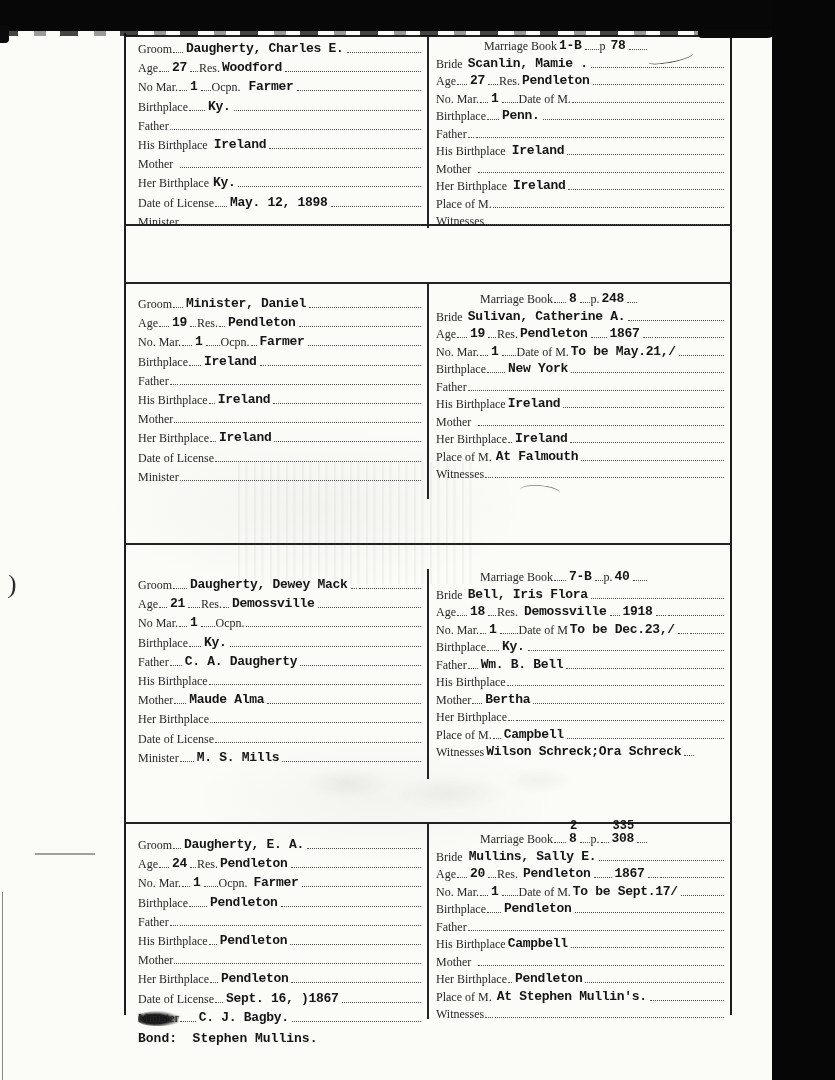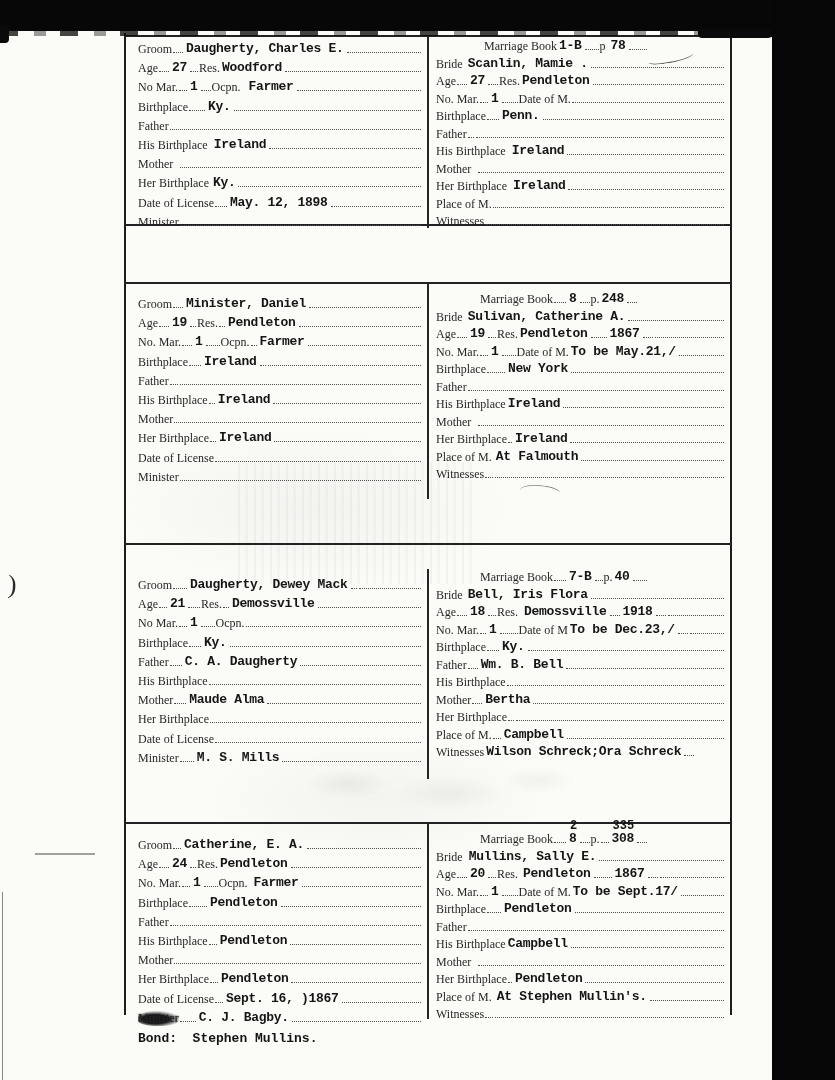--- a/index.html
+++ b/index.html
@@ -499,21 +499,21 @@
             <span class="dots" style="width: 10px;"></span>
           </div>
         </div>
       </section>
       <section class="card" style="top: 822px; height: 252px; border-top: 2px solid rgb(34, 34, 34);">
         <div class="divider" style="top: 0px; height: 195px;"></div>
         <div class="col groom" style="top: 14px;">
           <div class="row lrow">
             <span class="lbl">Groom</span>
             <span class="dots" style="width: 8px;"></span>
-            <span class="val">Catherine, E. A.</span>
+            <span class="val">Daugherty, E. A.</span>
             <span class="dots fill"></span>
           </div>
           <div class="row lrow">
             <span class="lbl">Age</span>
             <span class="dots" style="width: 10px;"></span>
             <span class="val">24</span>
             <span class="dots" style="width: 6px;"></span>
             <span class="lbl">Res.</span>
             <span class="val">Pendleton</span>
             <span class="dots fill"></span>

